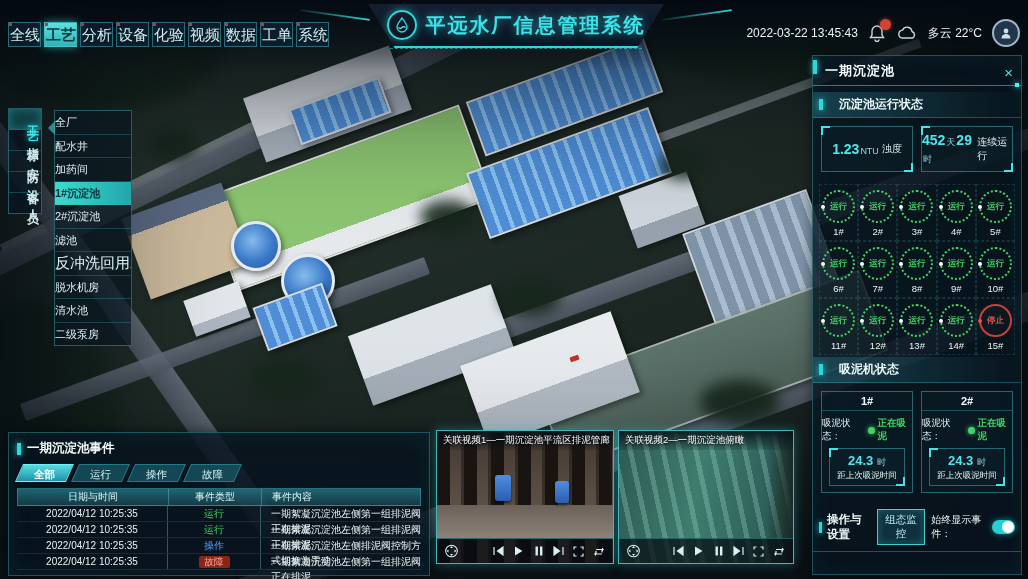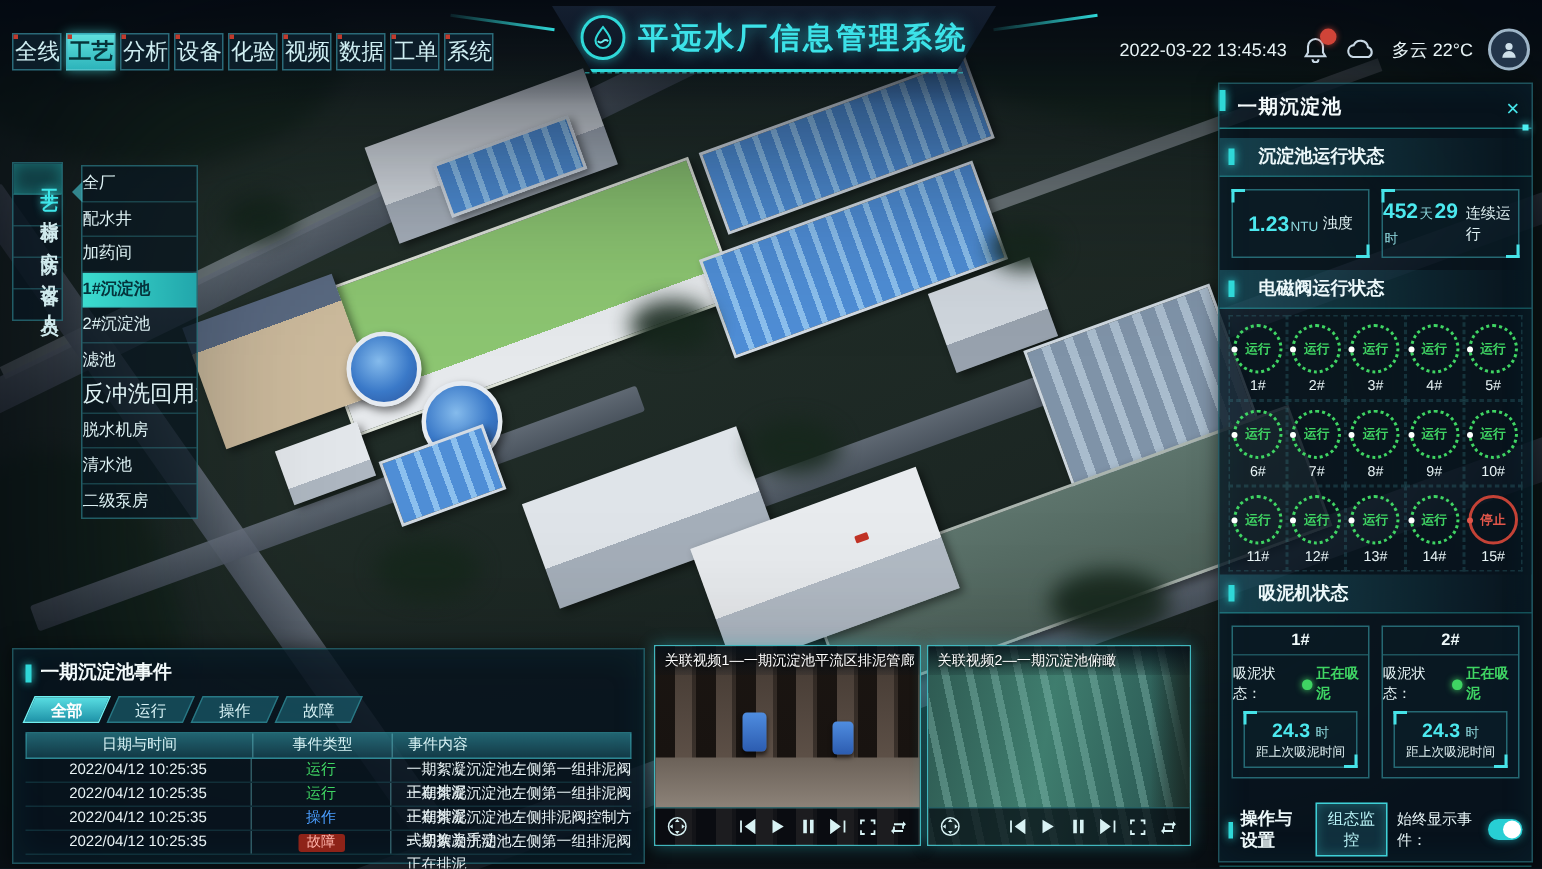--- a/index.html
+++ b/index.html
@@ -271,24 +271,20 @@
     <div class="stat cb">
       <span class="v"><b>1.23</b><small>NTU</small></span>
       <span class="l">浊度</span>
     </div>
     <div class="stat cb">
       <span class="v"><b>452</b><small>天</small><b>29</b><small>时</small></span>
       <span class="l">连续运行</span>
     </div>
   </div>
 
-  <div class="sec-h">
-    <span class="bar"></span>
-    <span>电磁阀运行状态</span>
-  </div>
   <div class="vgrid">
     <div class="vcell">
         <span class="vcirc">运行</span>
         <span class="vid">1#</span>
       </div>
     <div class="vcell">
         <span class="vcirc">运行</span>
         <span class="vid">2#</span>
       </div>
     <div class="vcell">

